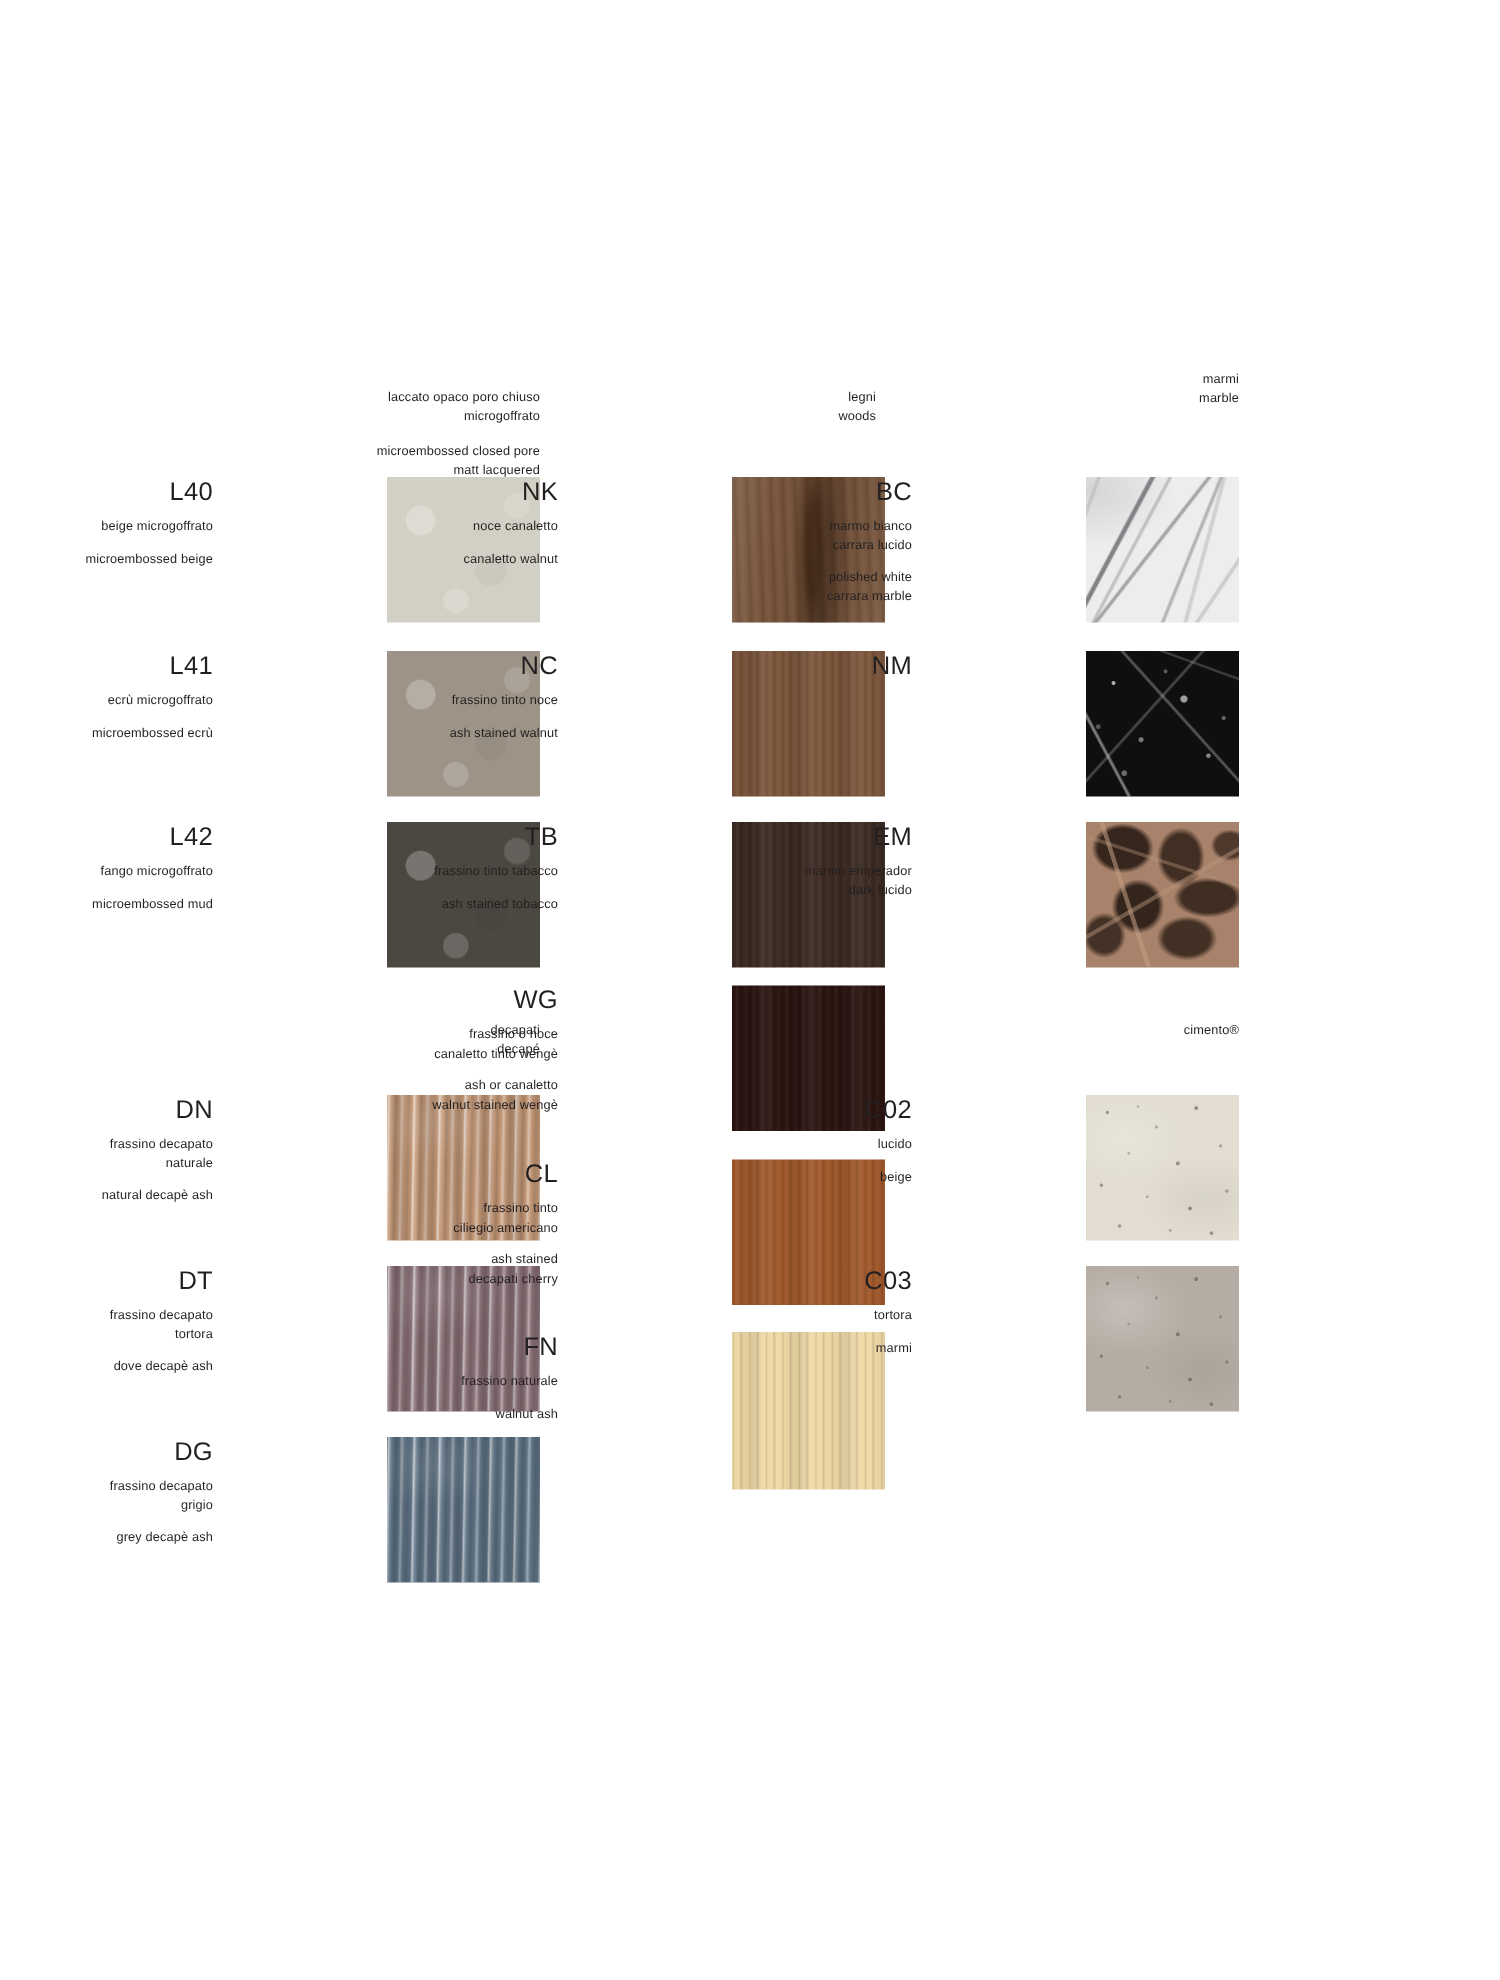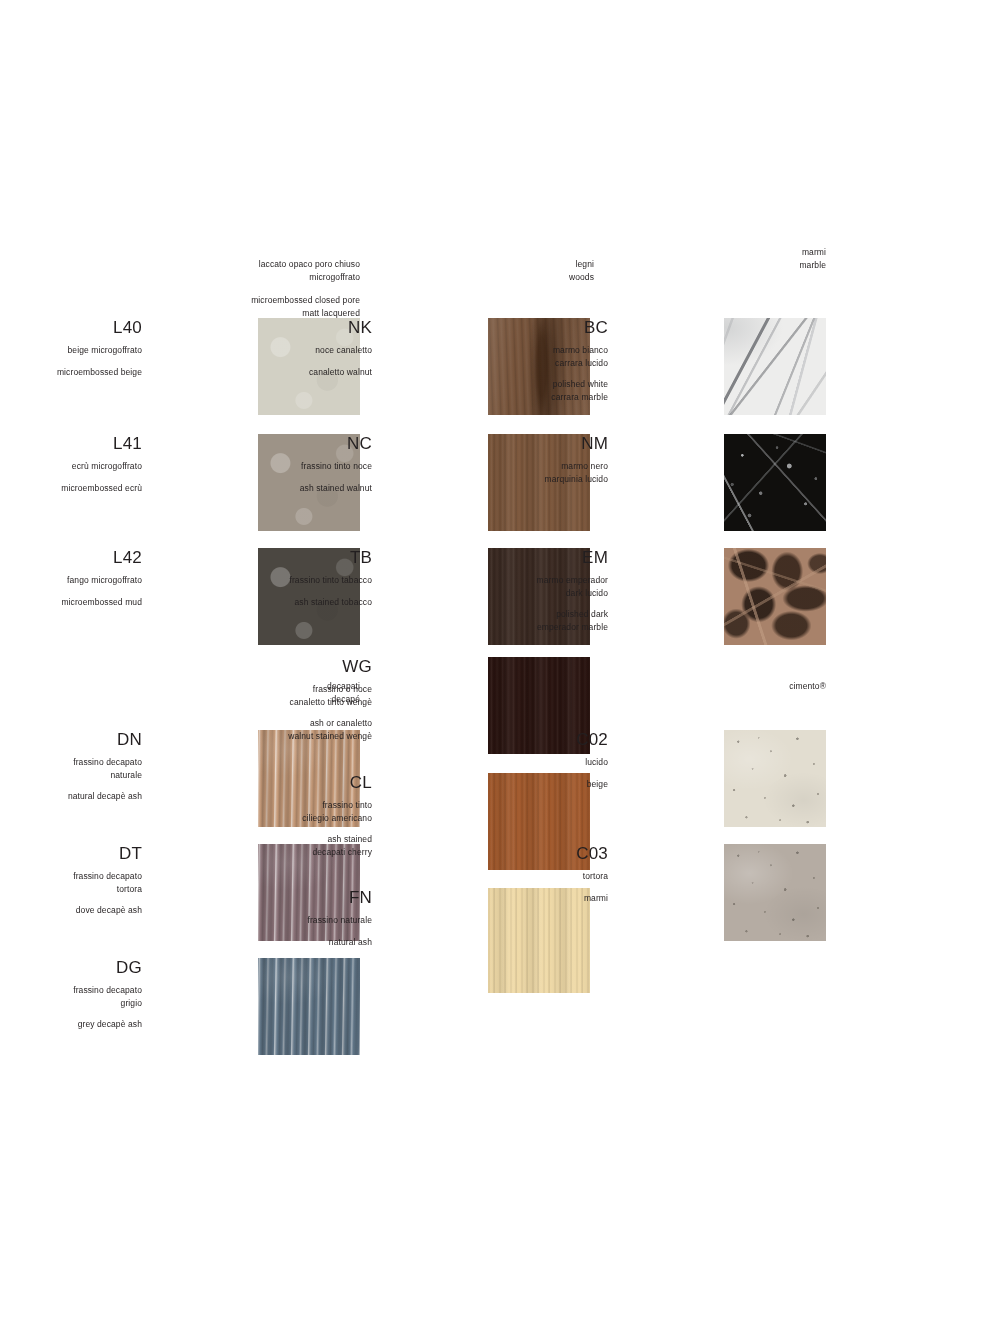--- a/index.html
+++ b/index.html
@@ -371,21 +371,21 @@
       <div class="desc it">
         <span class="l">frassino decapato</span>
         <span class="l">grigio</span>
       </div>
       <div class="desc en">
         <span class="l">grey decapè ash</span>
       </div>
     </div>
   </div>
 
-  <div class="group-head" style="right:406px; top:258px;">
+  <div class="group-head" style="right:416px; top:258px;">
     <span class="gh-line">legni</span>
     <span class="gh-line">woods</span>
   </div>
 
   <div class="sample" style="left:488px; top:318px;">
     <div class="chip" style="background-color:#76533a;">
       <div class="tex-cathedral"></div>
     </div>
     <div class="labels">
       <div class="code">NK</div>
@@ -465,21 +465,21 @@
   <div class="sample" style="left:488px; top:888px;">
     <div class="chip" style="background-color:#efd9a6; height:105px;">
       <div class="tex-grain"></div>
     </div>
     <div class="labels">
       <div class="code">FN</div>
       <div class="desc it">
         <span class="l">frassino naturale</span>
       </div>
       <div class="desc en">
-        <span class="l">natural ash</span>
+        <span class="l">walnut ash</span>
       </div>
     </div>
   </div>
 
   <div class="group-head" style="right:174px; top:246px;">
     <span class="gh-line">marmi</span>
     <span class="gh-line">marble</span>
   </div>
 
   <div class="sample" style="left:724px; top:318px;">
@@ -498,41 +498,33 @@
       </div>
     </div>
   </div>
 
   <div class="sample" style="left:724px; top:434px;">
     <div class="chip" style="background-color:#100f0d;">
       <div class="tex-marquinia"></div>
     </div>
     <div class="labels">
       <div class="code">NM</div>
-      <div class="desc it">
-        <span class="l">marmo nero</span>
-        <span class="l">marquinia lucido</span>
-      </div>
     </div>
   </div>
 
   <div class="sample" style="left:724px; top:548px;">
     <div class="chip" style="background-color:#a8826a;">
       <div class="tex-emperador"></div>
     </div>
     <div class="labels">
       <div class="code">EM</div>
       <div class="desc it">
         <span class="l">marmo emperador</span>
         <span class="l">dark lucido</span>
       </div>
-      <div class="desc en">
-        <span class="l">polished dark</span>
-        <span class="l">emperador marble</span>
-      </div>
     </div>
   </div>
 
   <div class="group-head" style="right:174px; top:680px;">
     <span class="gh-line">cimento®</span>
   </div>
 
   <div class="sample" style="left:724px; top:730px;">
     <div class="chip" style="background-color:#e2ddd0;">
       <div class="tex-cimento"></div>

